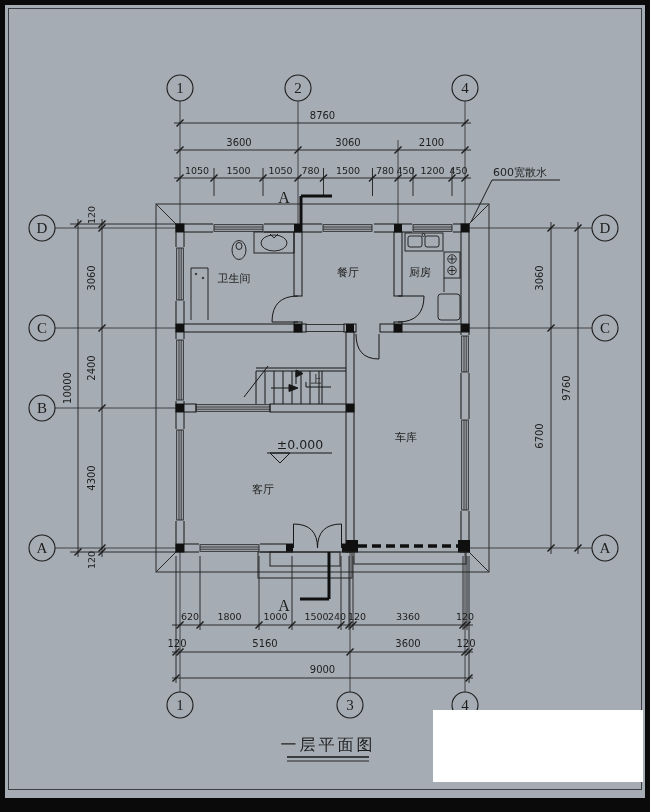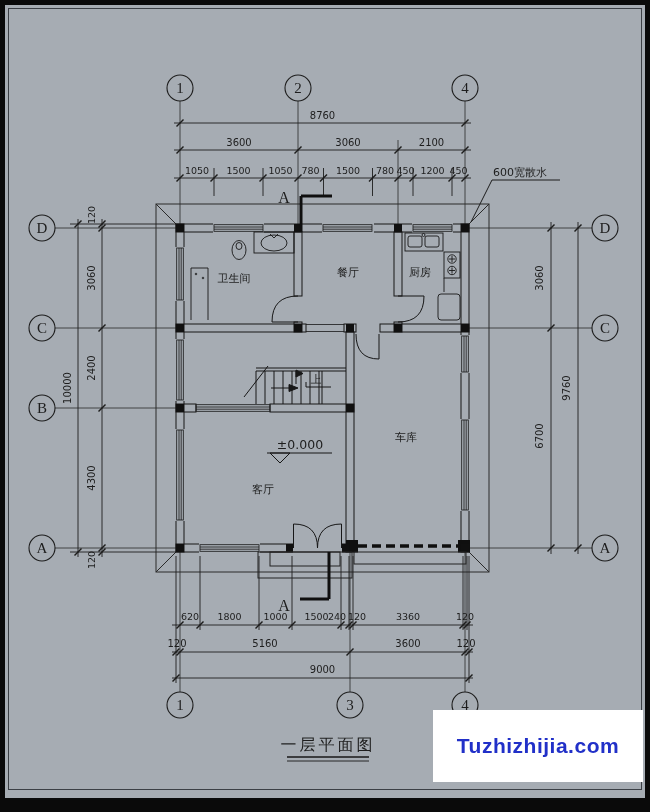--- a/index.html
+++ b/index.html
@@ -461,15 +461,14 @@
 
   <g>
     <text class="title-t" x="328" y="750" text-anchor="middle">一层平面图</text>
     <line x1="287" y1="757" x2="369" y2="757" stroke="#171717" stroke-width="1.6"></line>
     <line x1="287" y1="761" x2="369" y2="761" stroke="#171717" stroke-width="0.9"></line>
   </g>
 </svg>
 
 
 <div id="watermark">
-  <div class="wm2">Tuzhizhijia.com</div>
 </div>
 </div>
 
 </body></html>

